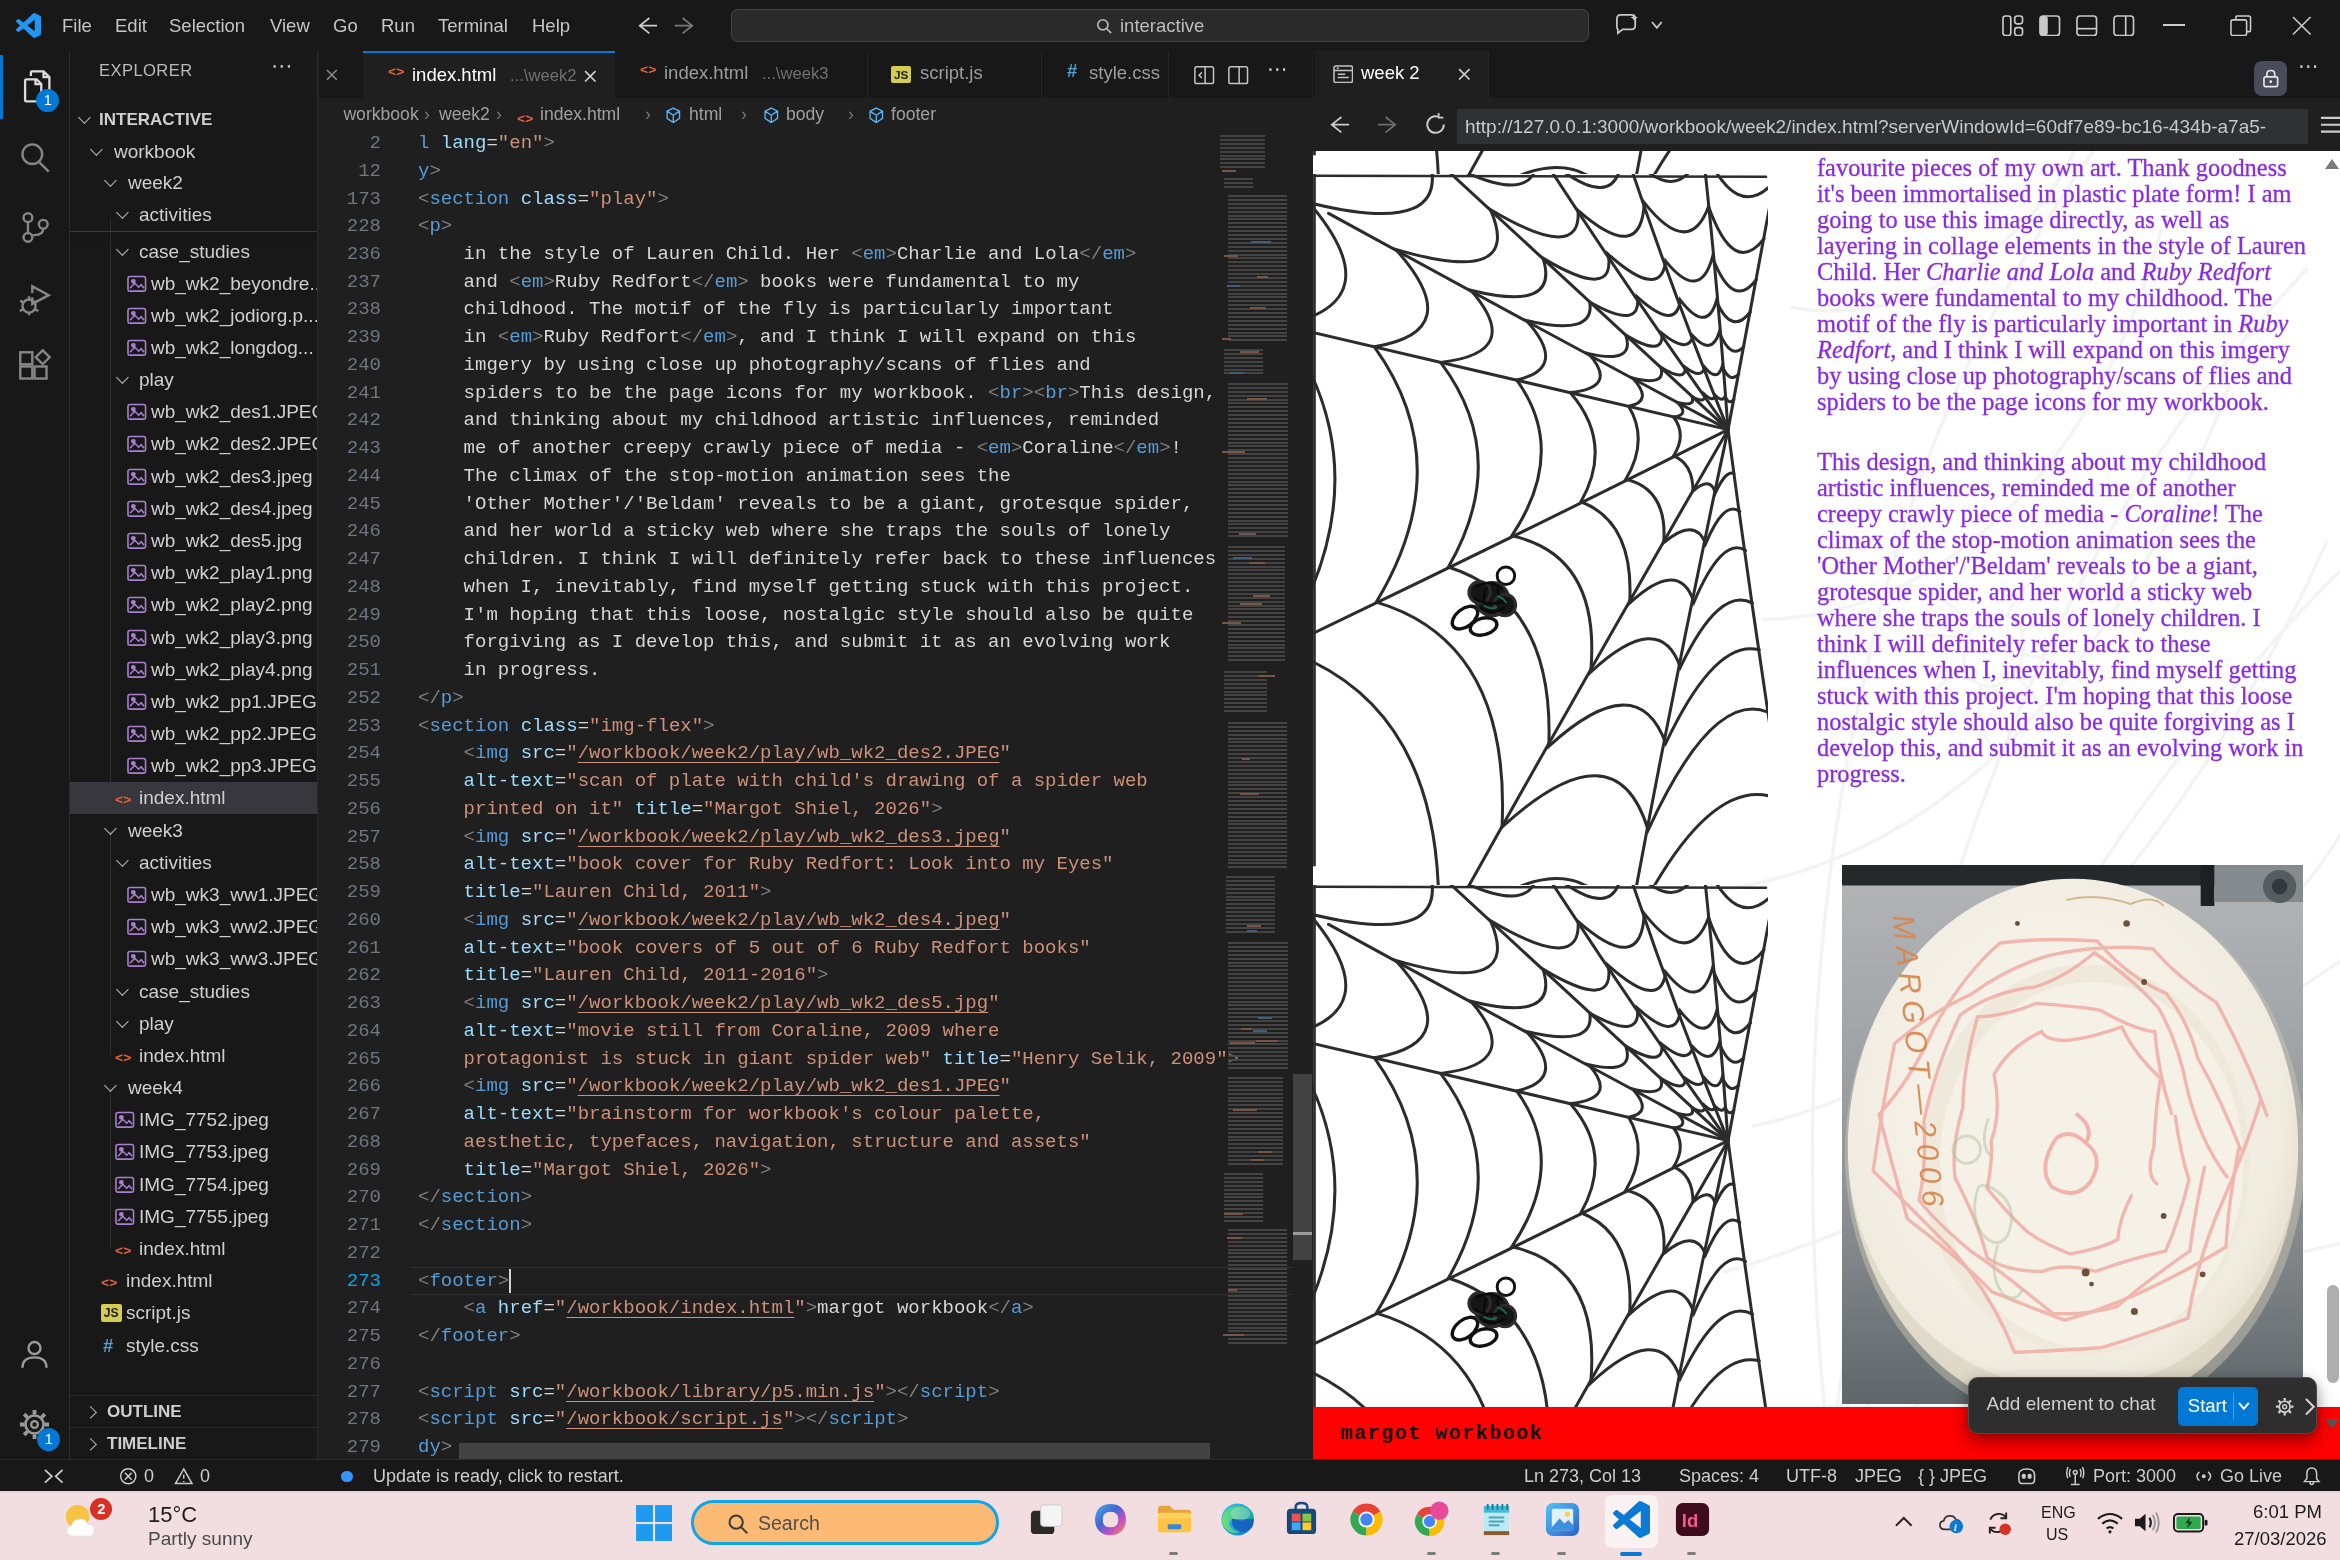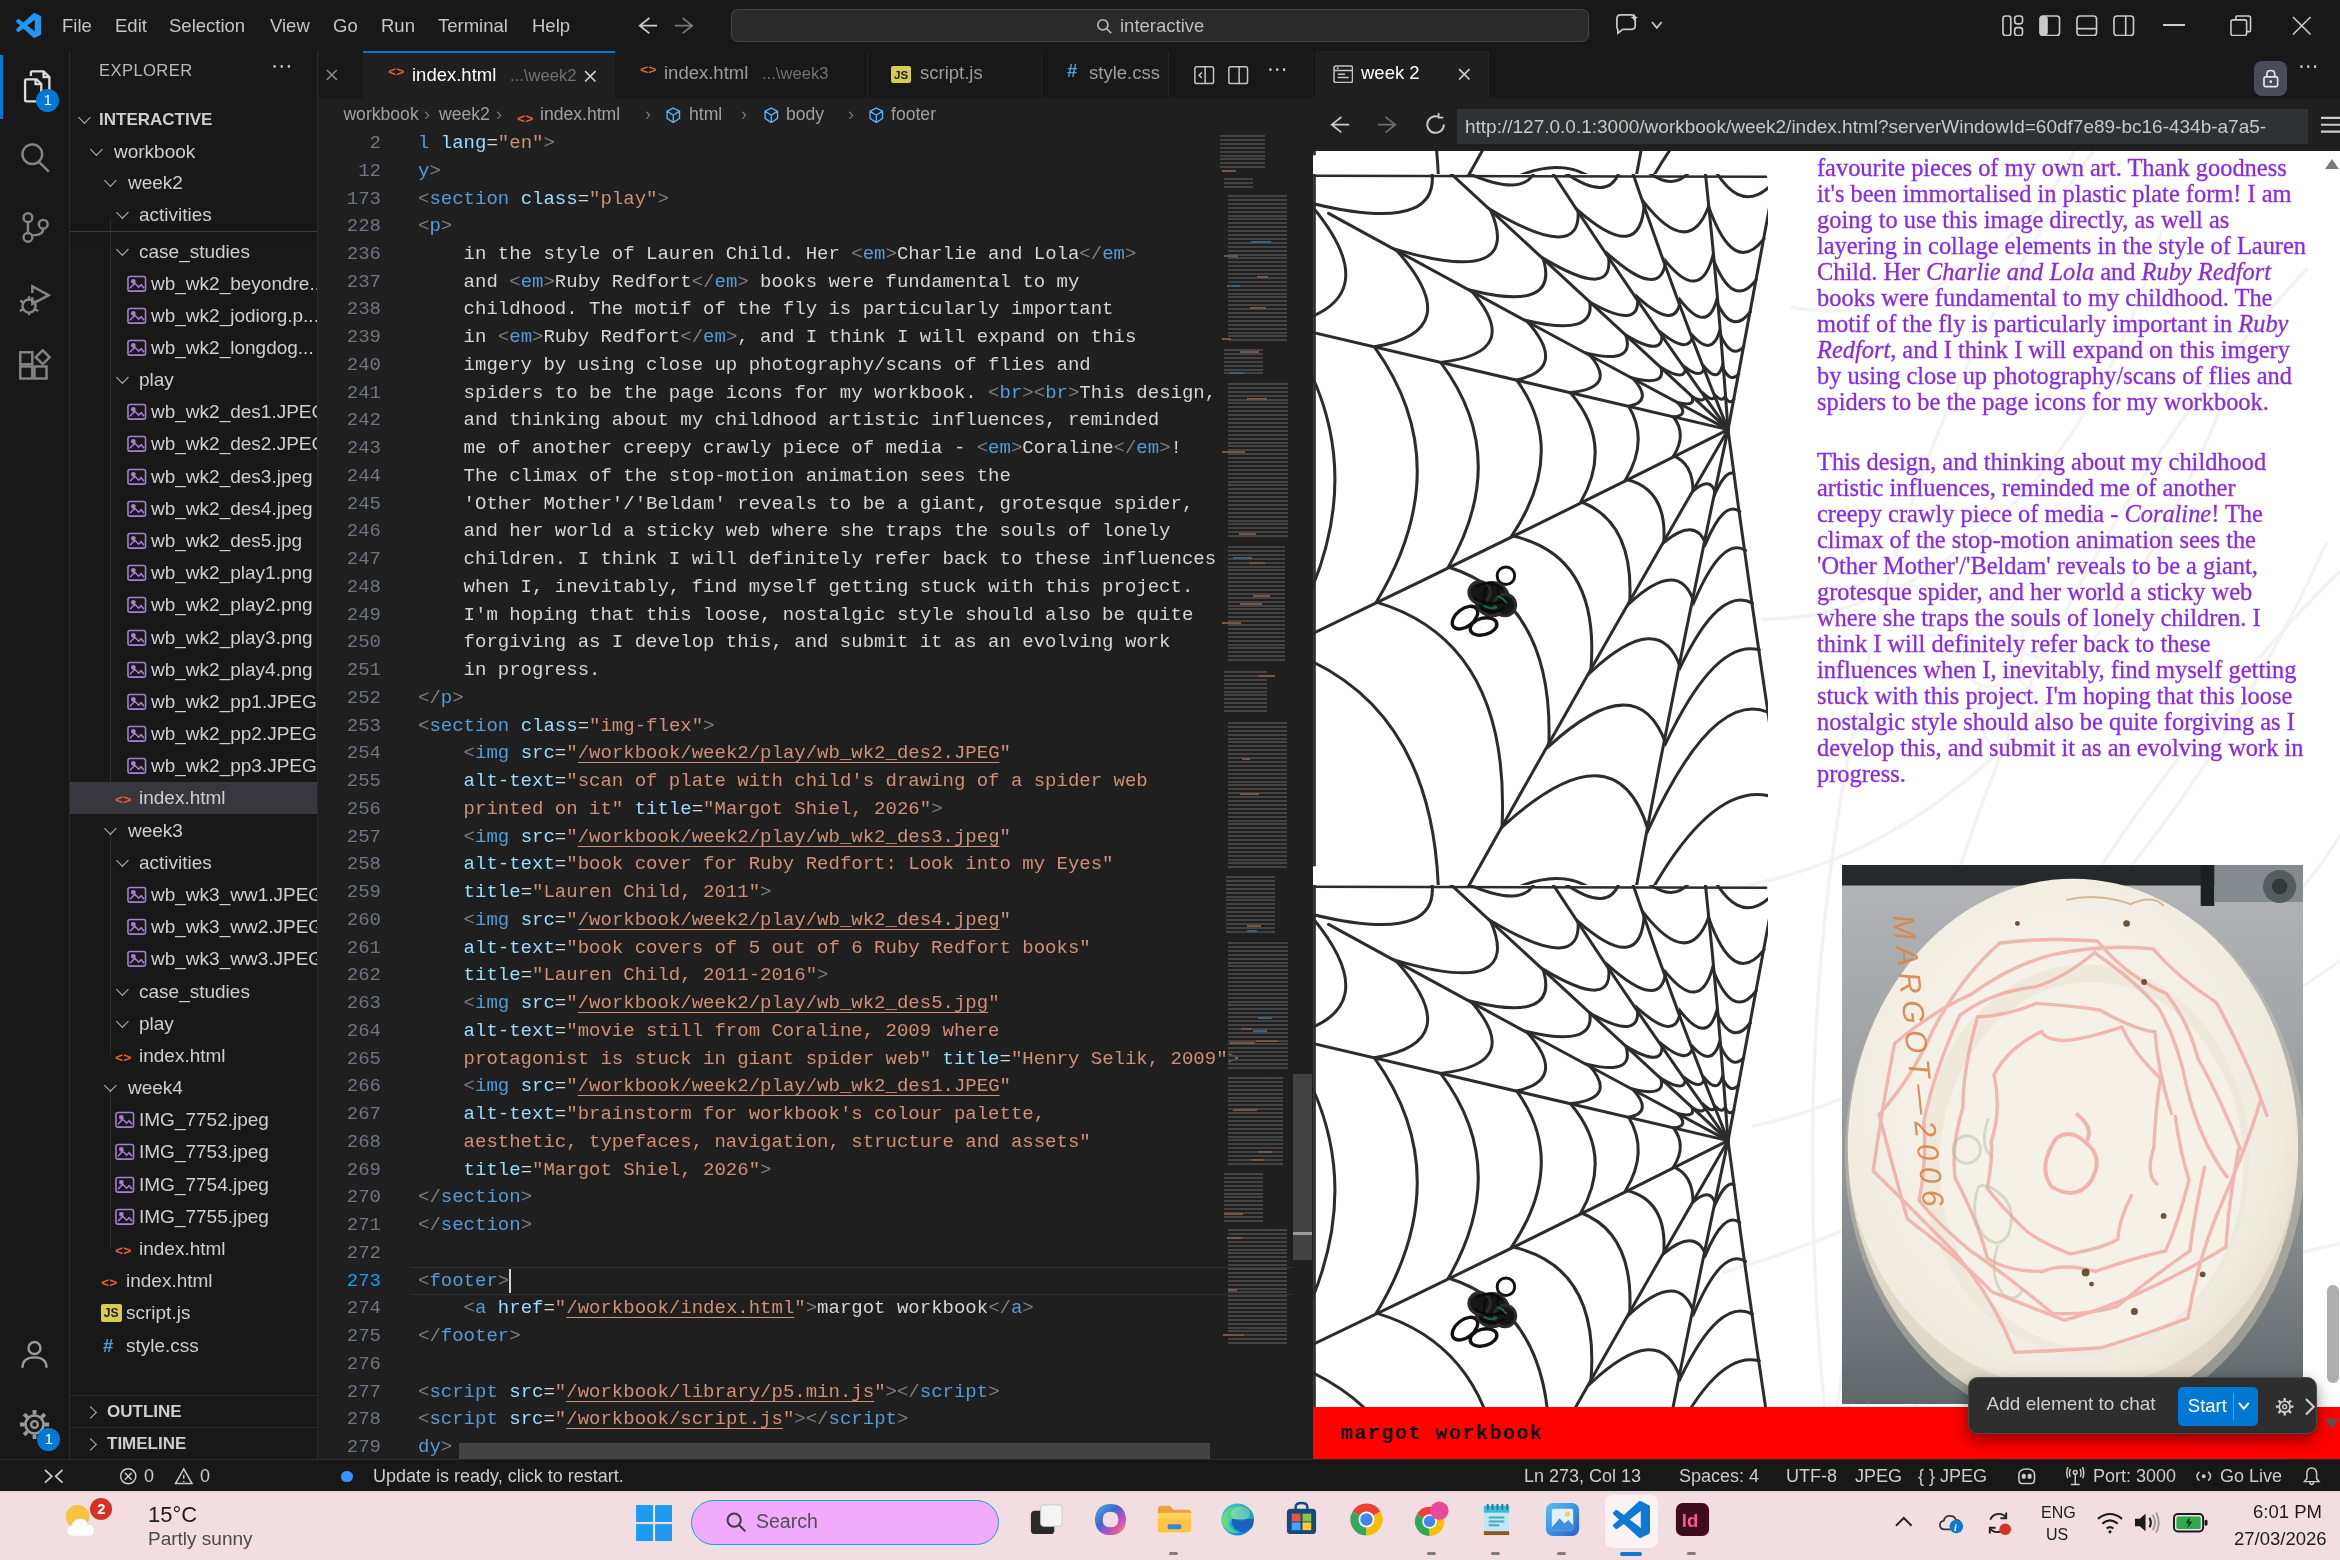--- a/index.html
+++ b/index.html
@@ -904,21 +904,21 @@
     </svg>
     <div class="abs" style="left:90px;top:4.9px;width:22.4px;height:22.4px;border-radius:50%;background:#d93025;color:#fff;font-size:14.6px;font-weight:bold;text-align:center;line-height:22.4px;">2</div>
     <span class="abs" style="left:148px;top:8.8px;font-size:22px;color:#1b1b1b;">15°C</span>
     <span class="abs" style="left:148px;top:35px;font-size:19px;color:#4a4a4a;">Partly sunny</span>
     <svg class="abs ticon" style="left:635px;top:10.7px" width="34" height="34" viewBox="0 0 35 35">
       <rect x="1" y="1" width="16" height="16" fill="#1e9bf0"></rect>
         <rect x="19" y="1" width="16" height="16" fill="#1e9bf0"></rect>
       <rect x="1" y="19" width="16" height="16" fill="#1e9bf0"></rect>
         <rect x="19" y="19" width="16" height="16" fill="#1e9bf0"></rect>
     </svg>
-    <div class="abs" style="left:691px;top:6.8px;width:308px;height:45px;background:#f0abfc;border:1px solid #0ea5e9;border-radius:22.4px;">
+    <div class="abs" style="left:691px;top:6.8px;width:308px;height:45px;background:#fdba74;border:3px solid #0ea5e9;border-radius:22.4px;">
       <svg class="abs" style="left:33px;top:10.7px" width="22.4" height="22.4" viewBox="0 0 22 22" fill="none" stroke="#3c3c3c" stroke-width="2">
           <circle cx="9" cy="9" r="6.5"></circle>
           <path d="M14 14 L20 20"></path>
         </svg>
       <span class="abs" style="left:64px;top:8.8px;font-size:19.5px;color:#4f4f4f;">Search</span>
     </div>
     <svg class="abs ticon" style="left:1028px" viewBox="0 0 38 38">
       <rect x="3" y="10" width="24" height="24" rx="4" fill="#2a2a2a"></rect>
       <rect x="13" y="4" width="22" height="22" rx="3" fill="#f4f4f4" stroke="#c9c9c9"></rect>
     </svg>

